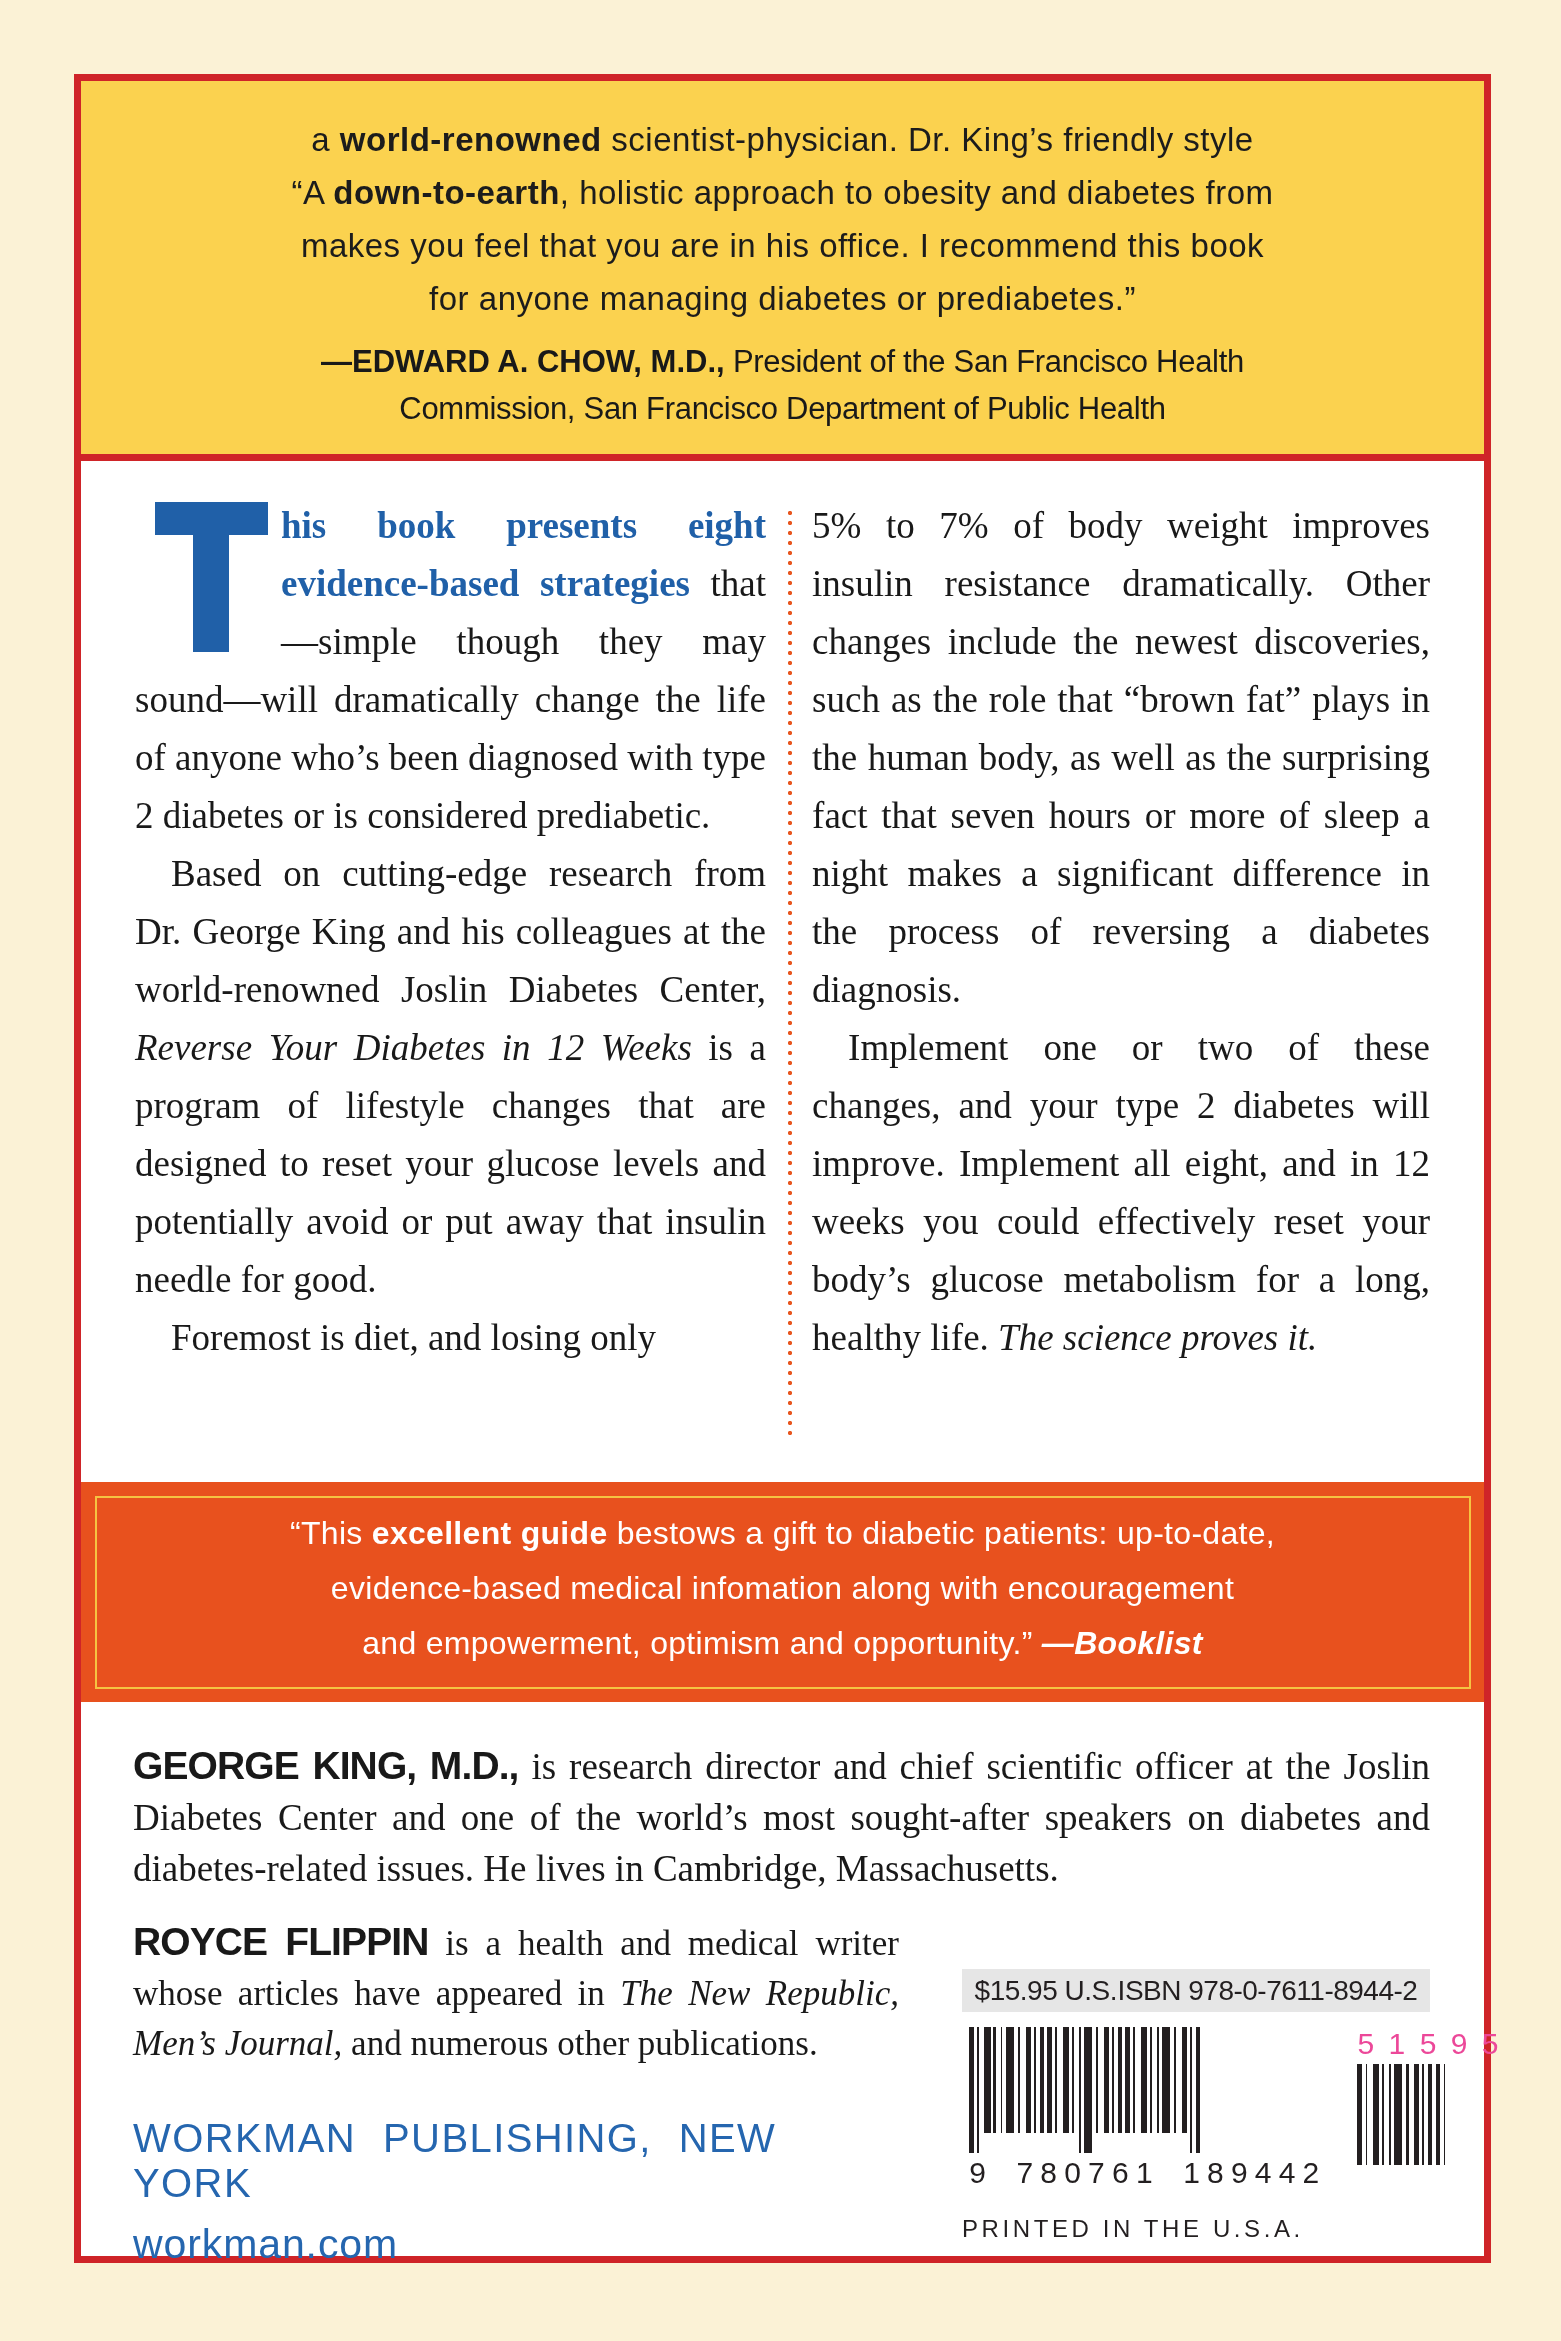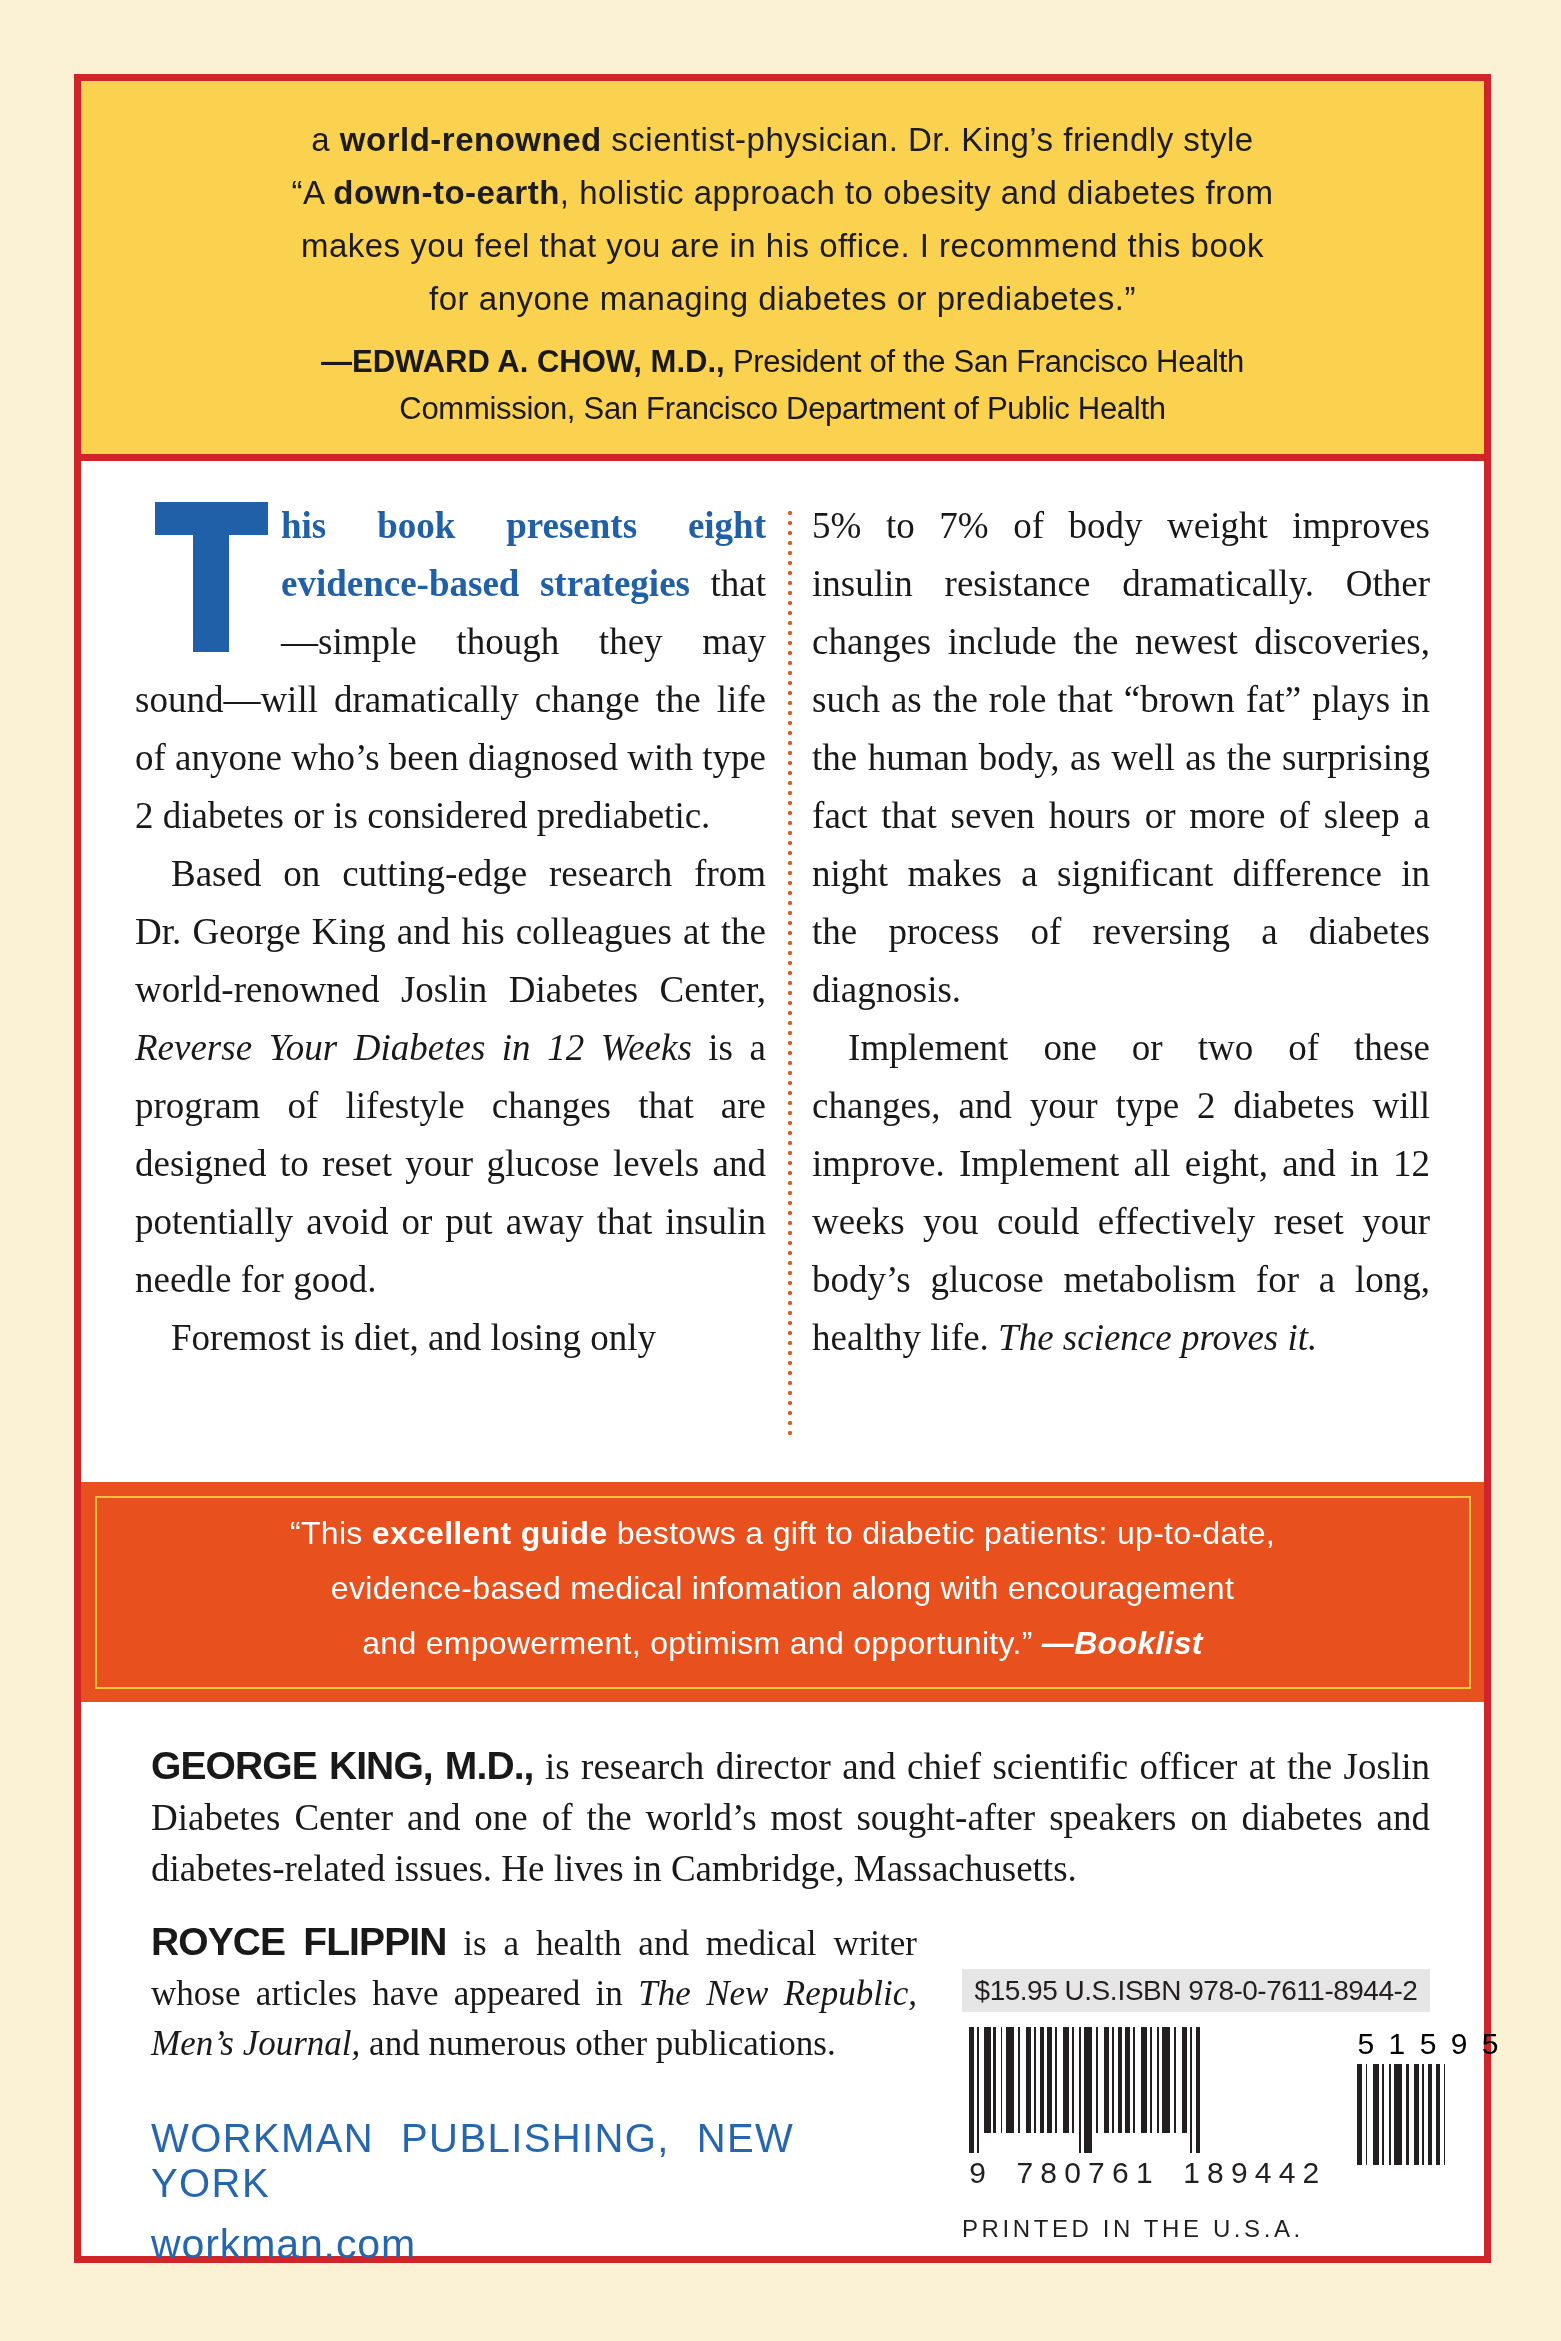--- a/index.html
+++ b/index.html
@@ -114,21 +114,21 @@
   .oq-line{
     font-size:32px;
     line-height:55px;
     letter-spacing:0.3px;
   }
   .oq-line b{font-weight:700;}
   .booklist{font-style:italic;font-weight:700;}
   
   .sec-bottom{
     height:553px;
-    padding:38px 54px 0 70px;
+    padding:38px 54px 0 52px;
   }
   .bio{
     font-size:37px;
     line-height:51px;
     text-align:justify;
   }
   .bio-name{
     font-family:"Liberation Sans", sans-serif;
     font-weight:700;
     font-size:39px;
@@ -187,21 +187,21 @@
     font-size:30px;
     margin-top:3.6px;
     color:#231F20;
   }
   .ean-digits span{letter-spacing:7.2px;}
   .addon{margin-left:31px;}
   .addon-digits{
     font-size:30px;
     letter-spacing:14.4px;
     text-align:center;
-    color:#000000;
+    color:#ec4899;
     margin-bottom:3.6px;
   }
   .printed{
     margin-top:25px;
     font-size:24px;
     letter-spacing:3.6px;
     color:#231F20;
   }
 </style>
 </head>

